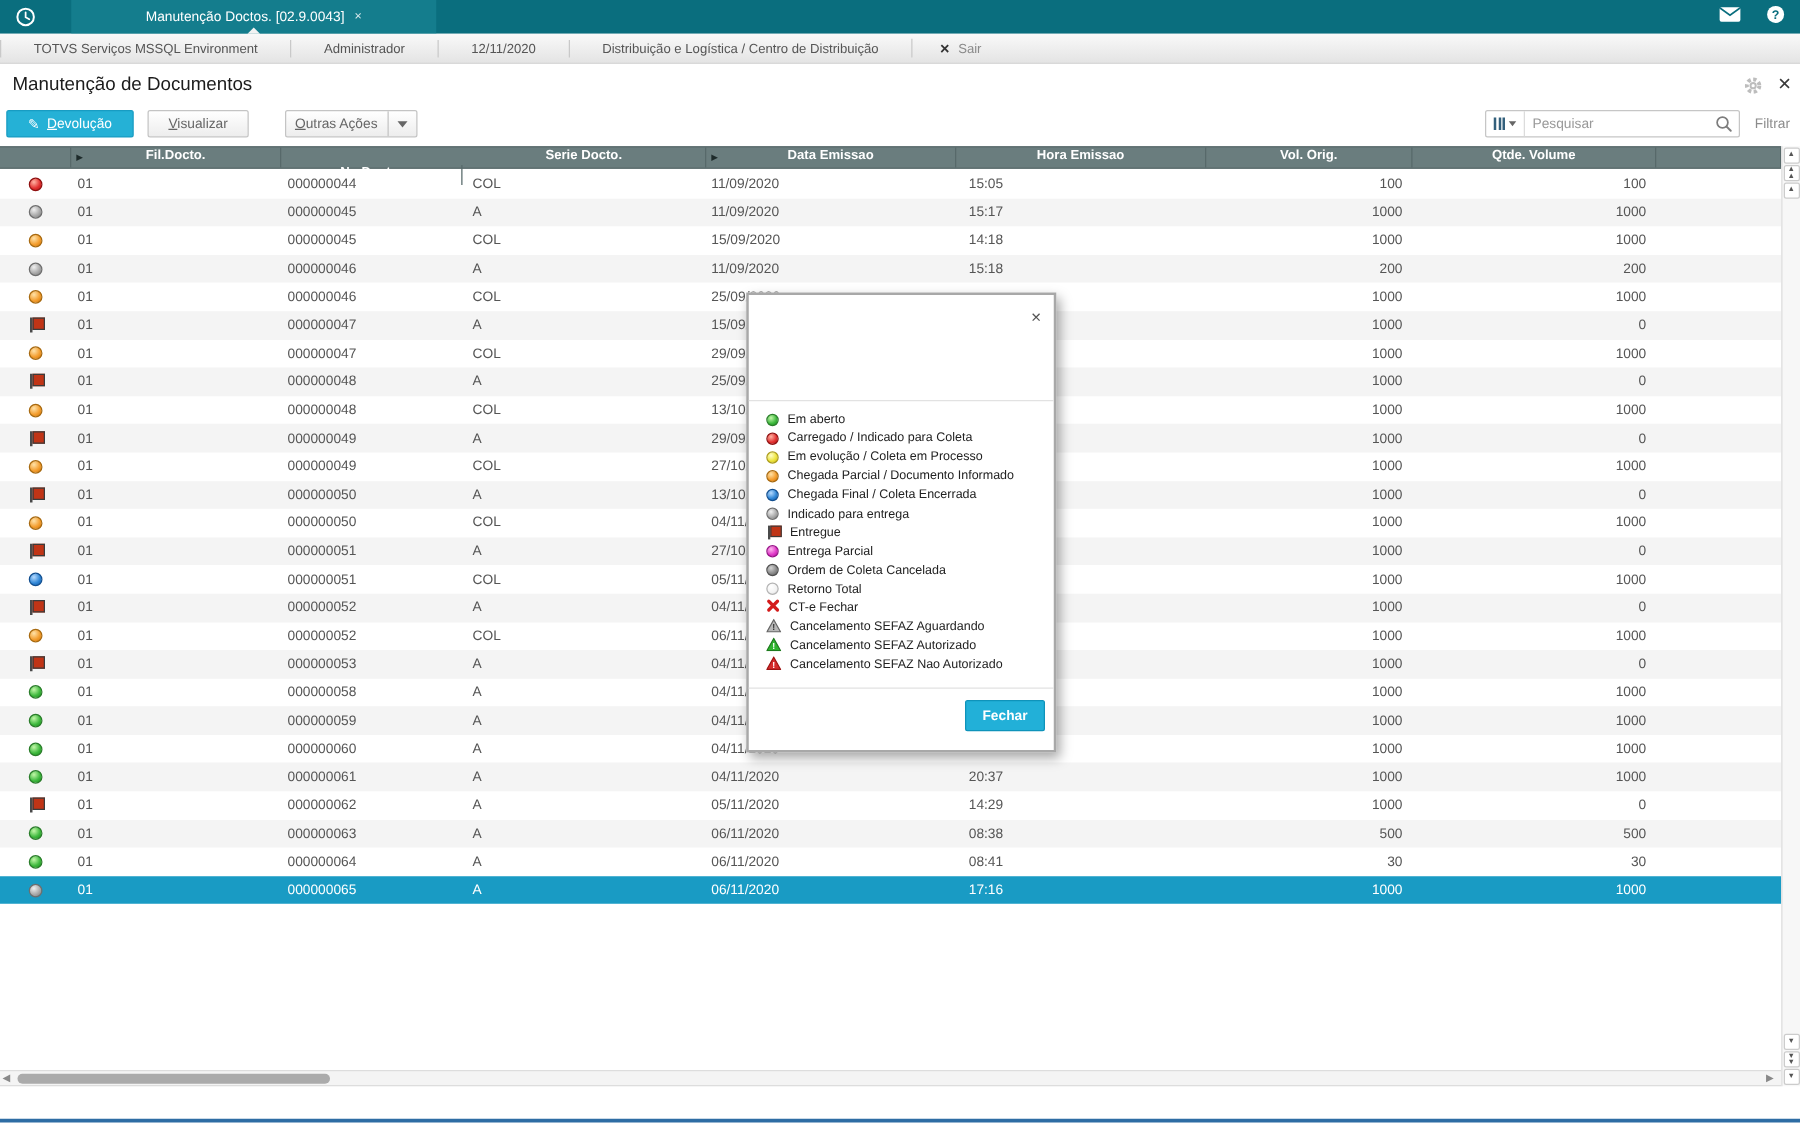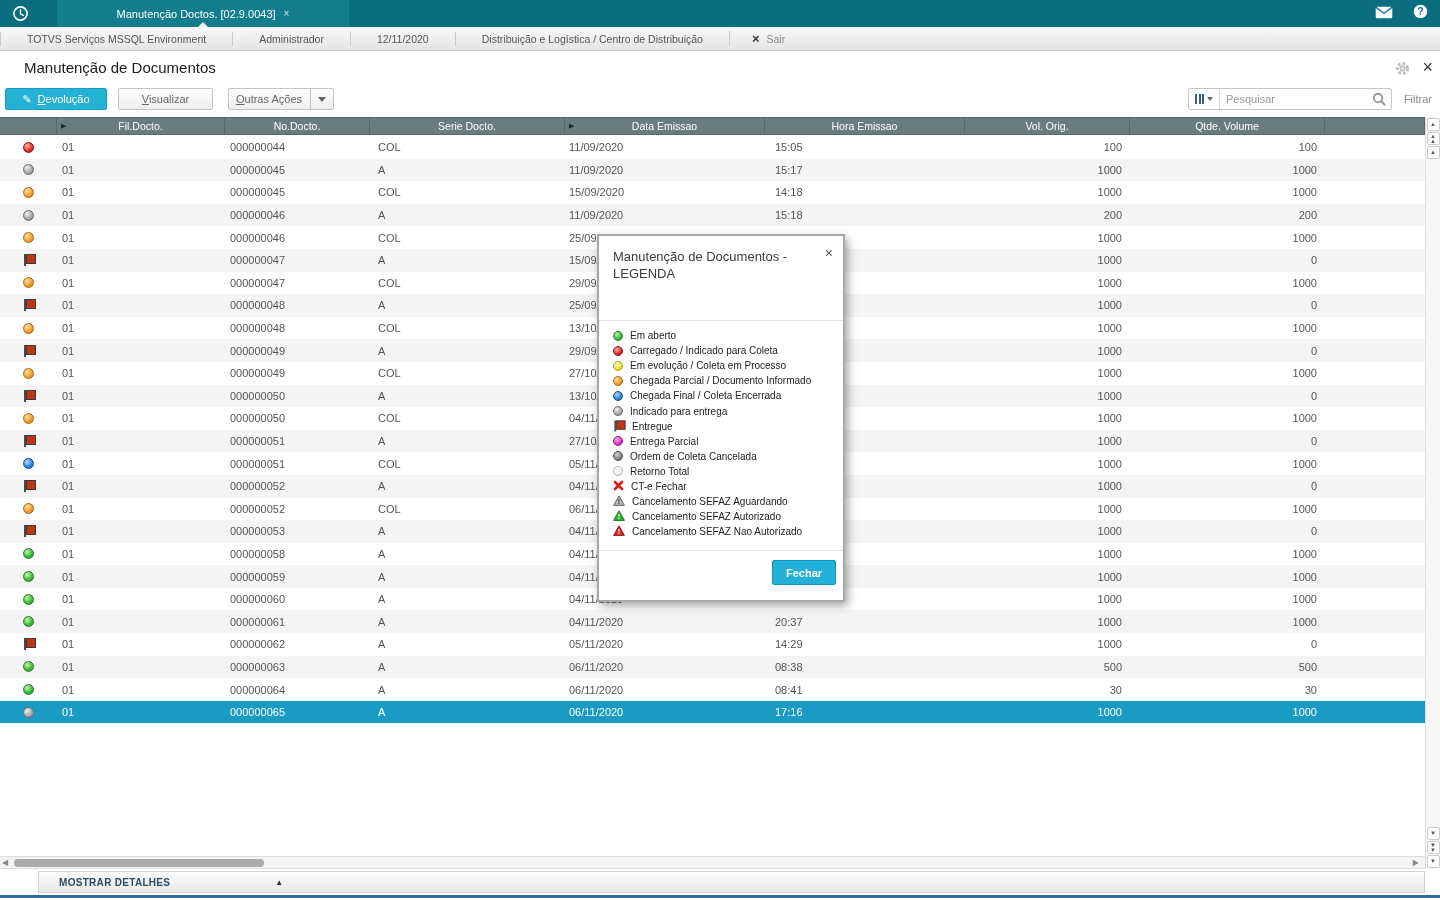--- a/index.html
+++ b/index.html
@@ -22,31 +22,31 @@
             background:linear-gradient(#f9f9f9,#e4e4e4); border-bottom:1px solid #cdcdcd;
             display:flex; align-items:center; }
   .brand { margin-left:8px; font-size:15px; color:#29aed3; flex:1; white-space:nowrap; }
   .env-item { font-size:10.5px; color:#555; padding:0 26px; border-left:1px solid #c9c9c9;
               height:14px; line-height:14px; white-space:nowrap; }
   .env-exit { display:flex; align-items:center; gap:7px; padding:0 16px 0 22px; border-left:1px solid #c9c9c9; cursor:pointer; }
   .env-exit .x { font-size:13px; color:#333; font-weight:bold; }
   .env-exit .t { font-size:10.5px; color:#8a8a8a; }
 
   
-  .page-title { position:absolute; left:24px; top:59px; font-size:15px; color:#1b1b1b; }
+  .page-title { position:absolute; left:10px; top:59px; font-size:15px; color:#1b1b1b; }
   .gear-btn { position:absolute; right:30px; top:61px; width:15px; height:15px; cursor:pointer; }
   .page-close { position:absolute; right:7px; top:57px; font-size:18px; color:#3a3a3a; cursor:pointer; }
 
   
   .btn { position:absolute; top:88px; height:22px; display:flex; align-items:center; justify-content:center;
          font-size:11px; border-radius:2px; cursor:pointer; }
   .btn-devolucao { left:5px; width:102px; background:#25b1d6; border:1px solid #189cc2; color:#fff; gap:6px; }
   .btn-devolucao .pencil { font-size:11px; }
   .btn-sec { background:linear-gradient(#ffffff,#ededed); border:1px solid #c4c4c4; color:#666; }
-  .btn-visualizar { left:118px; width:95px; }
+  .btn-visualizar { left:118px; width:81px; }
   .btn-outras { left:228px; width:106px; padding-right:24px; }
   .btn-outras .dd { position:absolute; right:0; top:0; width:23px; height:100%;
                     border-left:1px solid #c4c4c4; display:flex; align-items:center; justify-content:center; }
   .caret-down { width:0; height:0; border-left:4px solid transparent; border-right:4px solid transparent; border-top:5px solid #666; }
   .btn u { text-decoration:underline; }
 
   .search-group { position:absolute; left:1188px; top:88px; width:204px; height:22px;
                   border:1px solid #c6c6c6; border-radius:2px; display:flex; align-items:center; background:#fff; }
   .colpick { width:31px; height:100%; border-right:1px solid #dcdcdc; display:flex; align-items:center; justify-content:center; gap:3px; cursor:pointer; }
   .colbars { display:flex; gap:1.5px; }
@@ -54,21 +54,21 @@
   .colpick .caret-down { border-top-width:4px; border-left-width:3px; border-right-width:3px; }
   .search-input { flex:1; border:none; outline:none; font-size:11px; color:#555; padding:0 6px; min-width:0; }
   .search-input::placeholder { color:#999; }
   .mag { width:24px; display:flex; align-items:center; justify-content:center; cursor:pointer; }
   .filtrar { position:absolute; right:8px; top:93px; font-size:11px; color:#8c8c8c; cursor:pointer; }
 
   
   .grid-header { position:absolute; left:0; top:117px; width:1425px; height:18px; display:flex;
                  background:#6a7d7e; border-top:1px solid #5a6a6b; border-bottom:1px solid #5a6a6b; }
   .hcell { position:relative; height:100%; border-right:1px solid #57696a; color:#fff; font-size:10.5px;
-           display:flex; align-items:center; justify-content:center; cursor:pointer; white-space:nowrap; }
+           display:flex; justify-content:center; cursor:pointer; white-space:nowrap;font-weight:bold; }
   .hmarker { position:absolute; left:4px; top:4px; font-size:7px; color:#1d2a2a; }
 
   .rows { position:absolute; left:0; top:136px; width:1425px; }
   .row { display:flex; height:22.6px; align-items:center; font-size:11px; color:#555; cursor:pointer; }
   .row:nth-child(even) { background:#f4f4f4; }
   .row.selected { background:#199bc4; color:#fff; }
   .cell { height:100%; display:flex; align-items:center; overflow:hidden; white-space:nowrap; }
   .cell.right { justify-content:flex-end; }
   .cell.center { justify-content:center; }
 
@@ -210,21 +210,21 @@
   <span class="filtrar">Filtrar</span>
 
   <div class="grid-header">
       <div class="hcell" style="width: 57px;">
         <span></span>
       </div>
       <div class="hcell" style="width: 168px;">
         <span class="hmarker">▶</span>
         <span>Fil.Docto.</span>
       </div>
-      <div class="hcell" style="width: 145px;">
+      <div class="hcell" style="width: 145px; margin-top: 14px;">
         <span>No.Docto.</span>
       </div>
       <div class="hcell" style="width: 195px;">
         <span>Serie Docto.</span>
       </div>
       <div class="hcell" style="width: 200px;">
         <span class="hmarker">▶</span>
         <span>Data Emissao</span>
       </div>
       <div class="hcell" style="width: 200px;">
@@ -576,21 +576,20 @@
         <div class="cell" style="width: 200px; padding-left: 4px;">06/11/2020</div>
         <div class="cell" style="width: 200px; padding-left: 10px;">17:16</div>
         <div class="cell right" style="width: 165px; padding-right: 8px;">1000</div>
         <div class="cell right" style="width: 195px; padding-right: 8px;">1000</div>
         <div class="cell" style="width: 100px;"></div>
       </div>
     </div>
 
   <div class="dialog">
     <div class="dlg-head">
-      <div class="dlg-title">Manutenção de Documentos - LEGENDA</div>
       <span class="dlg-close">×</span>
     </div>
     <div class="dlg-list">
         <div class="dlg-item">
           <span class="dot green"></span>
           <span>Em aberto</span>
         </div>
         <div class="dlg-item">
           <span class="dot red"></span>
           <span>Carregado / Indicado para Coleta</span>
@@ -659,24 +658,20 @@
       <button class="btn-fechar">Fechar</button>
     </div>
   </div>
 
   <div class="hscroll">
     <span class="harrow left">◀</span>
     <div class="hthumb"></div>
     <span class="harrow right">▶</span>
   </div>
 
-  <div class="detailsbar">
-    <span class="label">MOSTRAR DETALHES</span>
-    <span class="chev">▲</span>
-  </div>
 
   <div class="bottomline"></div>
 
   <div class="vscroll">
     <div class="vbtns-top">
       <div class="vbtn">
           <span>▲</span>
         </div>
       <div class="vbtn">
           <span>▲</span>

